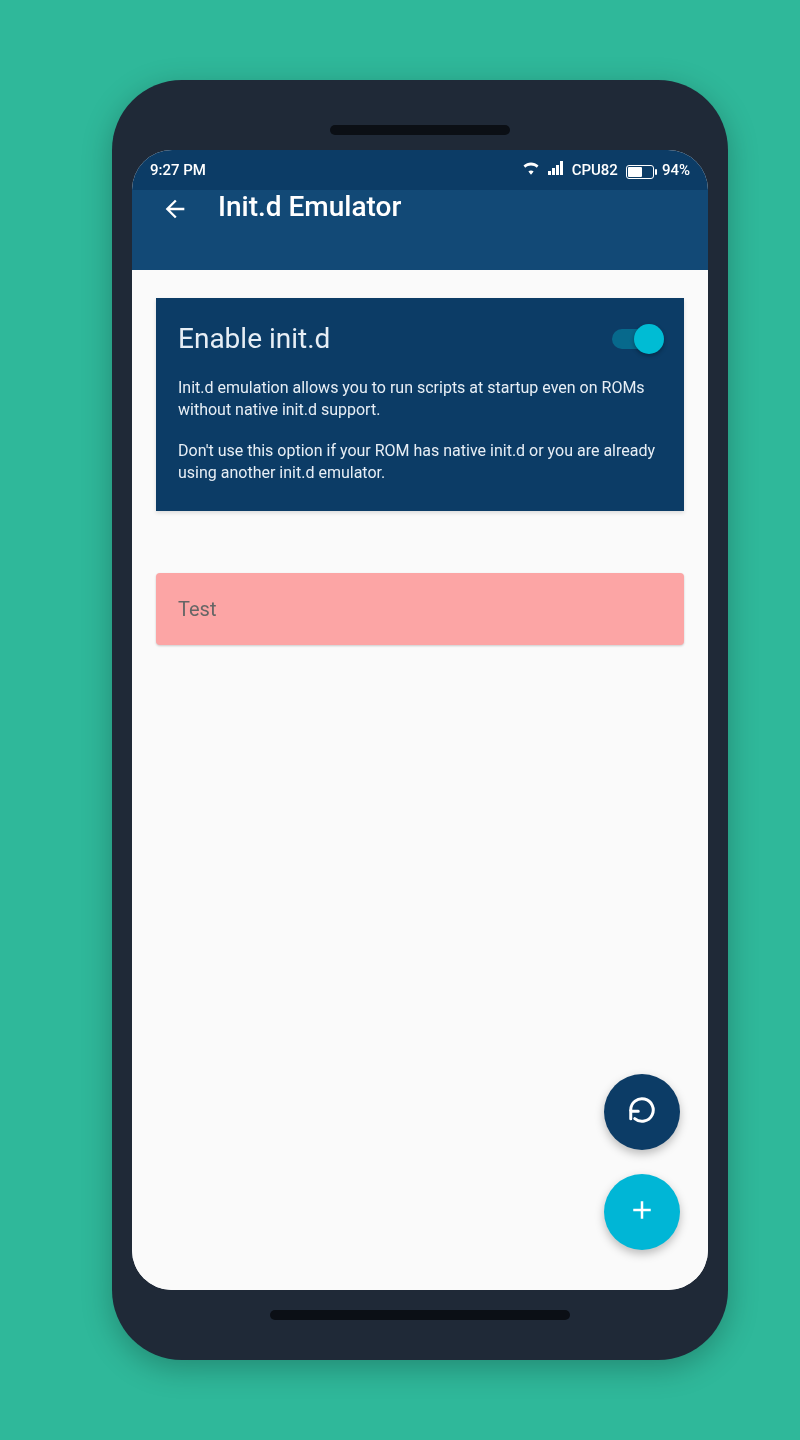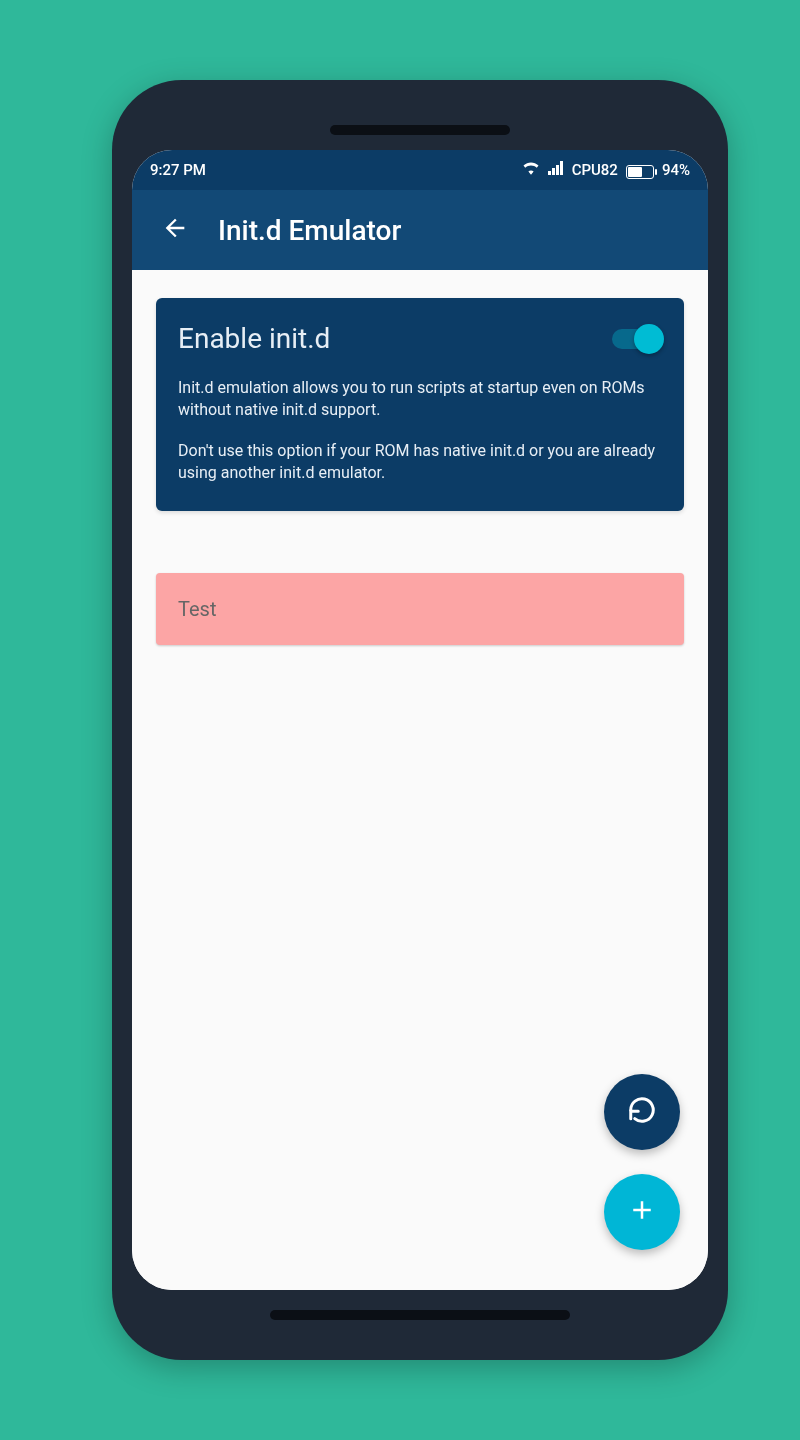--- a/index.html
+++ b/index.html
@@ -103,21 +103,21 @@
       left: 1px; top: 1px; bottom: 1px;
       width: 55%;
       background: #fff;
       border-radius: 1px;
     }
     .app-bar {
       height: 80px;
       background: #124976;
       color: #fff;
       display: flex;
-      align-items: center;
+      align-items: flex-start;
       padding: 0 22px;
     }
     .back-btn {
       width: 42px;
       height: 42px;
       display: flex;
       align-items: center;
       justify-content: center;
       margin-right: 22px;
       cursor: pointer;
@@ -128,21 +128,21 @@
     }
     .content {
       flex: 1;
       background: #fafafa;
       padding: 28px 24px;
       position: relative;
     }
     .card-primary {
       background: #0c3c66;
       color: #fff;
-      border-radius: 6px;
+      border-radius: 0;
       padding: 24px 22px 26px;
       box-shadow: 0 2px 4px rgba(0,0,0,0.12);
     }
     .card-primary-head {
       display: flex;
       align-items: center;
       justify-content: space-between;
     }
     .card-primary-title {
       font-size: 28px;

